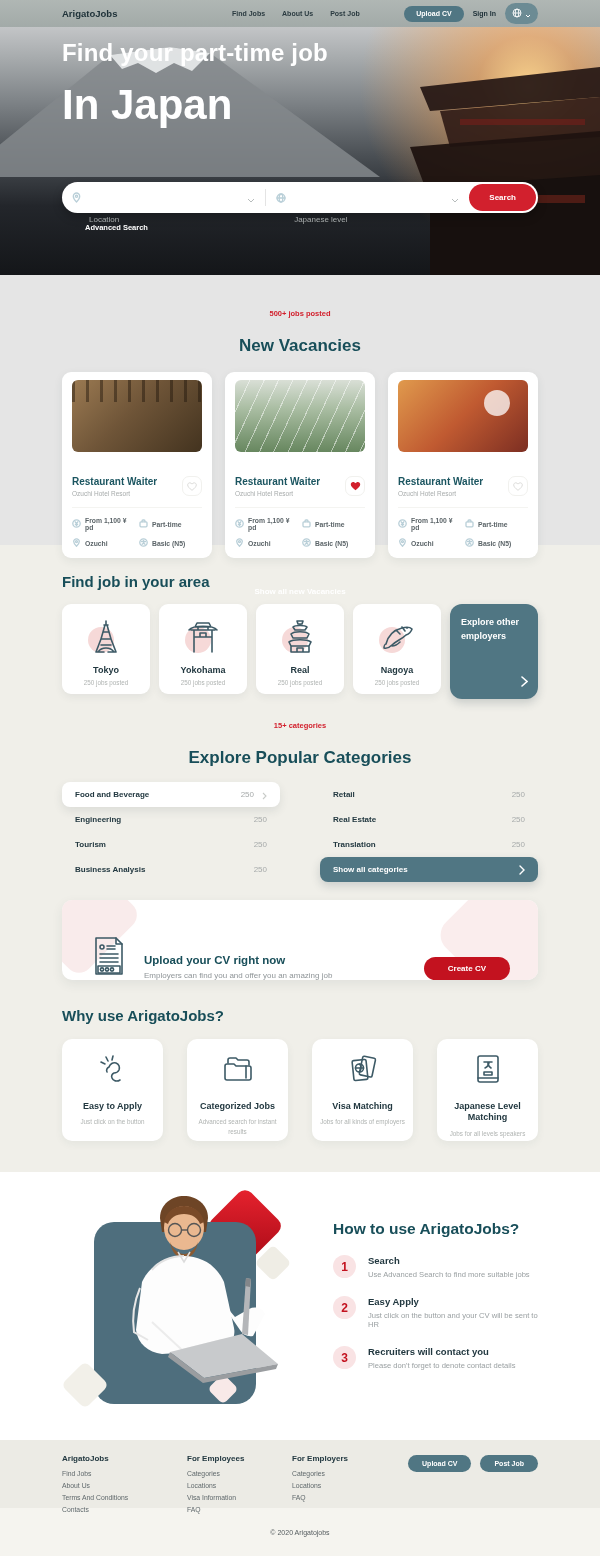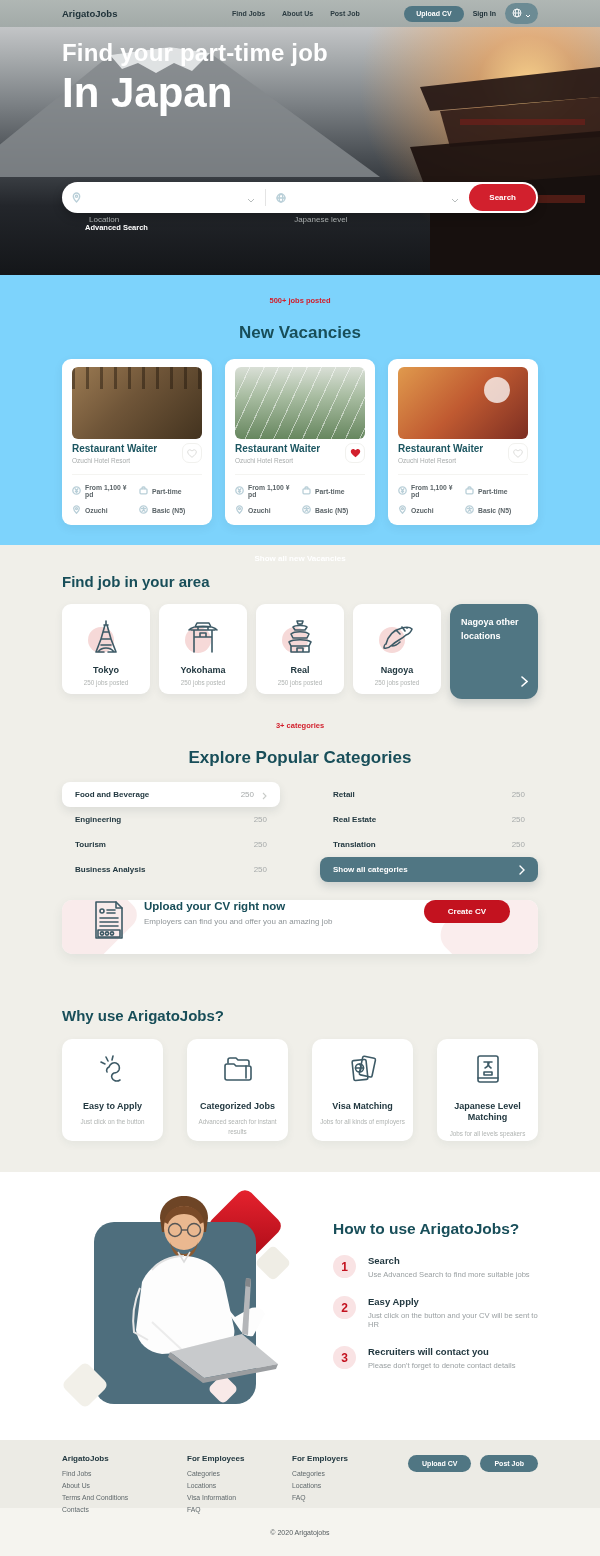--- a/index.html
+++ b/index.html
@@ -19,43 +19,43 @@
 
   
   .hero{height:248px;position:relative;overflow:hidden;
     background:
       radial-gradient(circle at 88% 24%, rgba(255,214,140,.95) 0%, rgba(255,160,70,.55) 9%, rgba(255,120,40,0) 30%),
       linear-gradient(180deg,#c3c5c7 0%,#a8acae 12%,#7e8387 30%,#4a4f54 52%,#23262b 72%,#141619 100%);}
   .fuji{position:absolute;left:-40px;top:0;width:560px;height:150px;}
   .pagoda{position:absolute;right:0;top:0;width:230px;height:248px;}
   .hero-title{position:absolute;left:62px;top:12px;color:#fff;}
   .hero-line1{font-size:24px;font-weight:bold;letter-spacing:.2px;}
-  .hero-line2{font-size:42px;font-weight:bold;margin-top:2px;}
+  .hero-line2{font-size:42px;font-weight:bold;margin-top:14px;}
   .searchbar{position:absolute;left:62px;top:155px;width:476px;height:31px;background:#fff;border-radius:16px;display:flex;align-items:center;box-shadow:0 4px 10px rgba(0,0,0,.25);}
   .sfield{display:flex;align-items:center;gap:6px;padding:0 10px;flex:1;height:100%;}
   .sfield input{border:none;outline:none;font-size:8px;flex:1;font-family:inherit;color:#444;background:transparent;margin-top:44px;}
   .sfield input::placeholder{color:#a7abab;}
   .sdivider{width:1px;height:17px;background:#e4e4e4;}
   .search-btn{height:27px;margin-right:2px;padding:0 20px;background:#d2202d;font-size:8px;}
   .adv{position:absolute;left:85px;top:196px;color:#fff;font-size:7.5px;font-weight:bold;text-decoration:none;}
 
   
-  .sec-vac{height:270px;background:#7dd3fc;padding-top:21px;}
+  .sec-vac{height:270px;background:#e5e5e5;padding-top:34px;}
   .badge{color:#d2202d;font-size:7.5px;font-weight:bold;text-align:center;}
   .sec-title{color:#184e59;font-size:17px;font-weight:bold;text-align:center;margin-top:18px;}
   .vcards{display:flex;gap:13px;margin:16px 62px 0;}
   .vcard{width:150px;background:#fff;border-radius:9px;box-shadow:0 3px 10px rgba(40,60,70,.08);padding:8px 10px 10px;}
   .vimg{height:72px;border-radius:6px;position:relative;overflow:hidden;}
   .vimg1{background:linear-gradient(135deg,#9b7a52 0%,#6f5538 45%,#43331f 100%);}
   .vimg1:before{content:"";position:absolute;inset:0;background:repeating-linear-gradient(90deg,rgba(30,20,10,.45) 0 3px,transparent 3px 14px);height:22px;}
   .vimg2{background:linear-gradient(180deg,#d9dfd6 0%,#a9bda2 40%,#67875f 100%);}
   .vimg2:before{content:"";position:absolute;inset:0;background:repeating-linear-gradient(115deg,rgba(255,255,255,.5) 0 1px,transparent 1px 13px);}
   .vimg3{background:linear-gradient(135deg,#e09a4d 0%,#c05a31 50%,#7c2e22 100%);}
   .vimg3:before{content:"";position:absolute;right:18px;top:10px;width:26px;height:26px;border-radius:50%;background:rgba(255,255,255,.75);}
-  .vhead{display:flex;justify-content:space-between;align-items:flex-start;margin-top:4px;}
+  .vhead{display:flex;justify-content:space-between;align-items:flex-start;margin-top:24px;}
   .vtitle{color:#1b5560;font-size:10px;font-weight:bold;}
   .vcompany{color:#a7abab;font-size:6.5px;margin-top:3px;}
   .heart{width:20px;height:20px;border:1px solid #f1f1ee;border-radius:7px;background:#fff;display:flex;align-items:center;justify-content:center;cursor:pointer;padding:0;}
   .vdetails{display:grid;grid-template-columns:1fr 1fr;gap:7px 4px;margin-top:10px;padding-top:9px;border-top:1px solid #f4f4f1;}
   .vd{display:flex;align-items:center;gap:4px;color:#5b6468;font-size:6.8px;font-weight:bold;}
   .vd svg{flex:0 0 auto;}
   .show-all{display:block;margin:23px auto 0;padding:6px 24px;font-size:8px;}
 
   
   .sec-area{height:160px;background:#f0efe9;padding-top:28px;}
@@ -77,21 +77,21 @@
   .cat-row{height:25px;display:flex;align-items:center;padding:0 13px;cursor:pointer;color:#223840;}
   .cat-row .cname{font-size:8px;font-weight:bold;flex:1;}
   .cat-row .ccount{font-size:8px;color:#a7abab;}
   .cat-row.highlight{background:#fff;border-radius:8px;box-shadow:0 4px 10px rgba(40,60,70,.10);}
   .cat-row.highlight .chev{margin-left:8px;}
   .cat-btn{height:25px;background:#507683;border-radius:8px;color:#fff;display:flex;align-items:center;padding:0 13px;cursor:pointer;box-shadow:0 4px 10px rgba(40,60,70,.18);}
   .cat-btn .cname{font-size:8px;font-weight:bold;flex:1;}
 
   
   .sec-banner{height:105px;background:#f0efe9;padding-top:10px;}
-  .banner{margin:0 62px;height:54px;background:#fff;border-radius:10px;box-shadow:0 4px 12px rgba(40,60,70,.08);display:flex;align-items:flex-start;padding:0 28px 0 30px;position:relative;overflow:hidden;}
+  .banner{margin:0 62px;height:80px;background:#fff;border-radius:10px;box-shadow:0 4px 12px rgba(40,60,70,.08);display:flex;align-items:flex-end;padding:0 28px 0 30px;position:relative;overflow:hidden;}
   .banner .deco1{position:absolute;left:-28px;top:-30px;width:90px;height:90px;background:#f7e3e3;transform:rotate(45deg);border-radius:14px;opacity:.7;}
   .banner .deco2{position:absolute;right:-40px;top:-25px;width:120px;height:120px;background:#f9e9e9;transform:rotate(45deg);border-radius:18px;opacity:.8;}
   .banner-text{margin-left:18px;position:relative;}
   .banner-title{color:#184e59;font-size:11.5px;font-weight:bold;}
   .banner-sub{color:#8f9598;font-size:8px;margin-top:5px;}
   .create-cv{margin-left:auto;position:relative;background:#c3121f;font-size:8px;padding:7px 24px;}
 
   
   .sec-why{height:177px;background:#f0efe9;padding-top:12px;}
   .why-title{color:#184e59;font-size:15px;font-weight:bold;margin:0 62px;}
@@ -380,30 +380,30 @@
       <div class="aicon">
           <span><svg width="38" height="34" viewBox="0 0 38 34">
               <path d="M8 24c2-8 8-14 16-16 4-1 8-1 10 1-1 3-3 5-6 6M28 15c-4 4-10 6-14 10-2 2-4 4-8 3 0-2 1-4 2-4M18 10l4 4M24 7l3 4M14 26c3 0 6-2 8-4" class="icon-stroke"></path>
               <circle cx="29" cy="8" r=".9" fill="#3d5a66"></circle>
             </svg></span>
         </div>
       <div class="aname">Nagoya</div>
       <div class="ajobs">250 jobs posted</div>
     </div>
     <div class="explore-card">
-      <div class="txt">Nagoya other locations</div>
+      <div class="txt">Explore other employers</div>
       <span class="chev"><svg width="7" height="11" viewBox="0 0 7 11">
             <path d="M1 1l5 4.5L1 10" stroke="#fff" stroke-width="1.6" fill="none" stroke-linecap="round"></path>
           </svg></span>
     </div>
   </div>
 </div>
 
 <div class="sec-cat">
-  <div class="badge">3+ categories</div>
+  <div class="badge">15+ categories</div>
   <div class="sec-title">Explore Popular Categories</div>
   <div class="cat-grid">
     <div class="cat-row highlight">
       <span class="cname">Food and Beverage</span>
       <span class="ccount">250</span>
       <span class="chev"><svg width="5" height="8" viewBox="0 0 5 8">
             <path d="M1 1l3 3-3 3" stroke="#c9ccc9" stroke-width="1.1" fill="none"></path>
           </svg></span>
     </div>
     <div class="cat-row">

